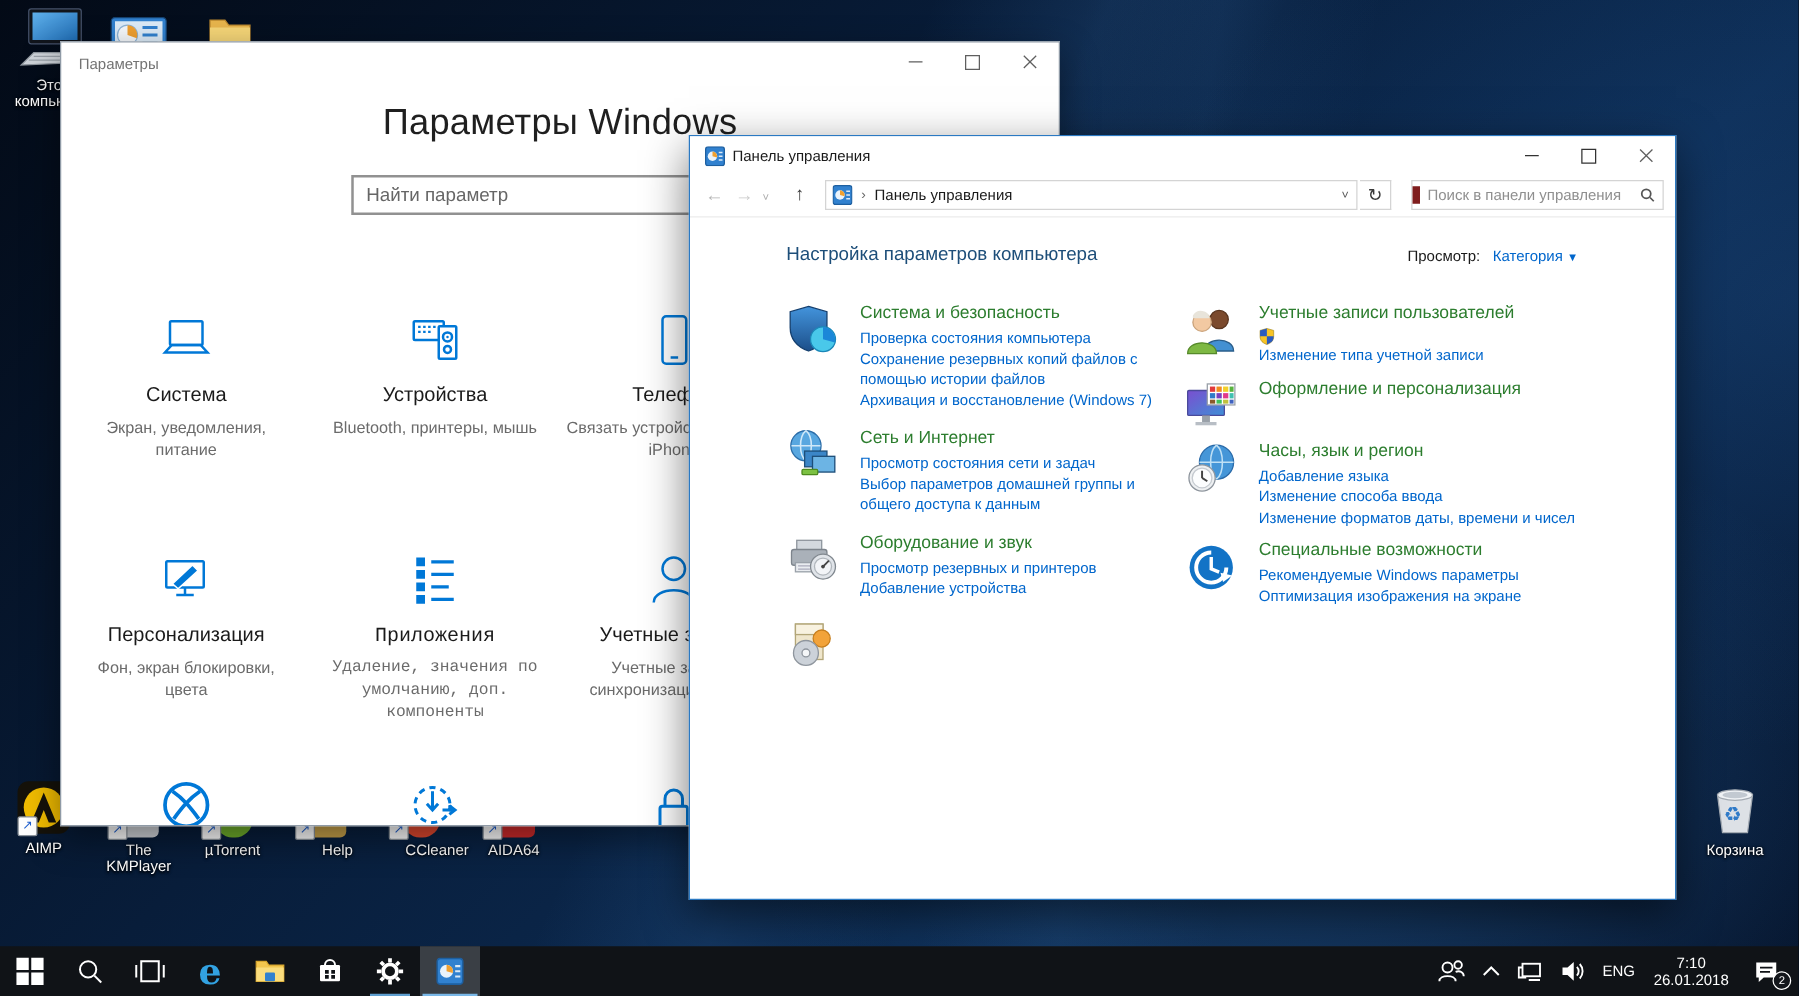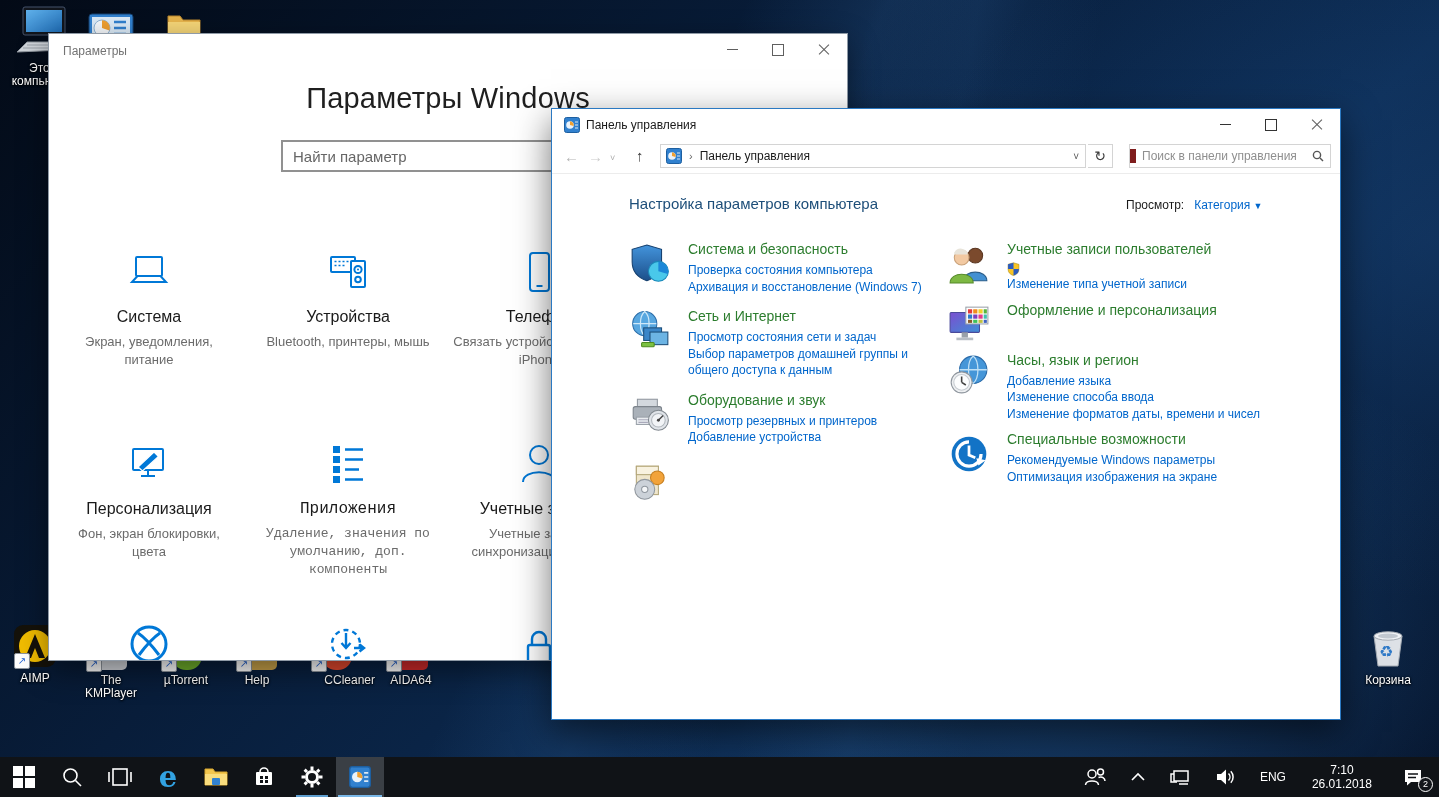--- a/index.html
+++ b/index.html
@@ -61,21 +61,21 @@
   .cp-sec .tt{font-size:14px;color:#2c7d2e;text-decoration:none;display:block;margin-bottom:5px;}
   .cp-sec .lk{font-size:12px;line-height:16.5px;color:#0066cc;text-decoration:none;display:block;max-width:258px;}
   .cp-col-right .lk{max-width:300px;}
   .lk-shield{display:flex;align-items:center;gap:4px;}
   
   .taskbar{position:absolute;left:0;top:757px;width:1439px;height:40px;background:#101317;z-index:10;display:flex;align-items:stretch;}
   .tb-btn{width:48px;display:flex;align-items:center;justify-content:center;position:relative;}
   .tb-btn.running:after{content:"";position:absolute;left:8px;right:8px;bottom:0;height:2px;background:#5f9fd0;}
   .tb-btn.active{background:#3a3f45;}
   .tb-btn.active:after{content:"";position:absolute;left:2px;right:2px;bottom:0;height:2px;background:#7ab8e8;}
-  .tray{margin-left:auto;display:flex;gap:11px;padding-right:4px;}
+  .tray{margin-left:auto;display:flex;gap:0;padding-right:4px;}
   .tray-item{display:flex;align-items:center;justify-content:center;height:40px;padding:0 7px;color:#fff;}
   .tray-lang{font-size:12px;}
   .tray-clock{font-size:12px;line-height:14px;text-align:center;padding:0 8px;}
   .ac-badge{position:absolute;right:2px;bottom:5px;width:13px;height:13px;border-radius:50%;background:#14171c;border:1px solid #fff;
     color:#fff;font-size:9px;line-height:12px;text-align:center;}
   svg{display:block;}
 </style>
 </head>
 <body>
 
@@ -134,21 +134,21 @@
   </div>
 
   <div class="sliver" style="left:172px;top:655px;width:30px;height:15px;background:#6fae2b;border-radius:0 0 14px 14px;"></div>
   <div class="badge" style="left:161px;top:656px;">↗</div>
   <div class="dicon" style="left:148px;top:670px;">
     <div class="lbl">µTorrent</div>
   </div>
 
   <div class="sliver" style="left:247px;top:657px;width:30px;height:13px;background:#c8a24a;"></div>
   <div class="badge" style="left:236px;top:656px;">↗</div>
-  <div class="dicon" style="left:219px;top:670px;">
+  <div class="dicon" style="left:232px;top:670px;">
     <div class="lbl">Help</div>
   </div>
 
   <div class="sliver" style="left:322px;top:655px;width:30px;height:15px;background:#e2492f;border-radius:0 0 14px 14px;"></div>
   <div class="badge" style="left:311px;top:656px;">↗</div>
   <div class="dicon" style="left:299px;top:670px;text-align:right;">
     <div class="lbl">CCleaner</div>
   </div>
 
   <div class="sliver" style="left:394px;top:657px;width:34px;height:13px;background:#cf2b2b;"></div>
@@ -357,20 +357,21 @@
                 </linearGradient>
               </defs>
             <path d="M17 2 L31 6 V18 C31 28 25 33 17 36 C9 33 3 28 3 18 V6 Z" fill="url(#gsh)" stroke="#16406f"></path>
             <circle cx="28" cy="27" r="9.5" fill="#49c8ea" stroke="#1b87b8"></circle>
             <path d="M28 27 V17.8 A9.5 9.5 0 0 1 37 29.5 Z" fill="#1b87d8"></path>
           </svg>
         </div>
         <div class="tx">
           <a href="#" class="tt">Система и безопасность</a>
           <a href="#" class="lk">Проверка состояния компьютера</a>
+          <a href="#" class="lk">Сохранение резервных копий файлов с помощью истории файлов</a>
           <a href="#" class="lk">Архивация и восстановление (Windows 7)</a>
         </div>
       </div>
 
       <div class="cp-sec">
         <div class="ic">
           <svg width="42" height="42" viewBox="0 0 40 40">
             <circle cx="15" cy="13" r="11.5" fill="#58a7e0" stroke="#2c6da8"></circle>
             <path d="M4 13 H26 M15 1.5 C9.5 6 9.5 20 15 24.5 M15 1.5 C20.5 6 20.5 20 15 24.5" stroke="#cfe8f8" fill="none" stroke-width="1.2"></path>
             <rect x="14" y="17" width="17" height="12" fill="#3b86c8" stroke="#1d4e79"></rect>

